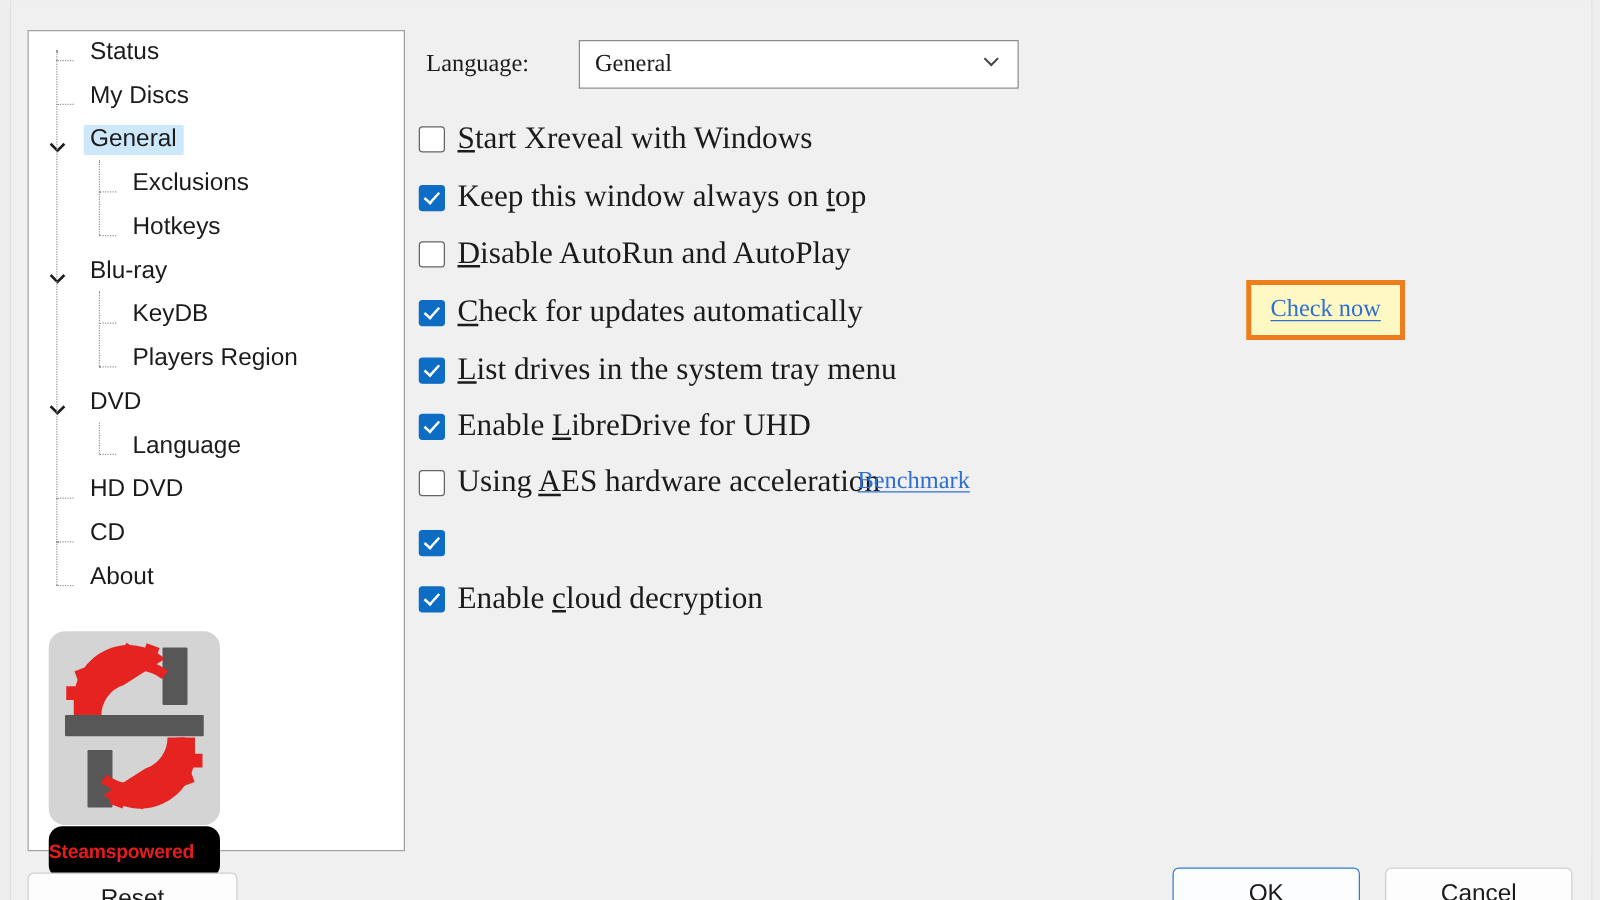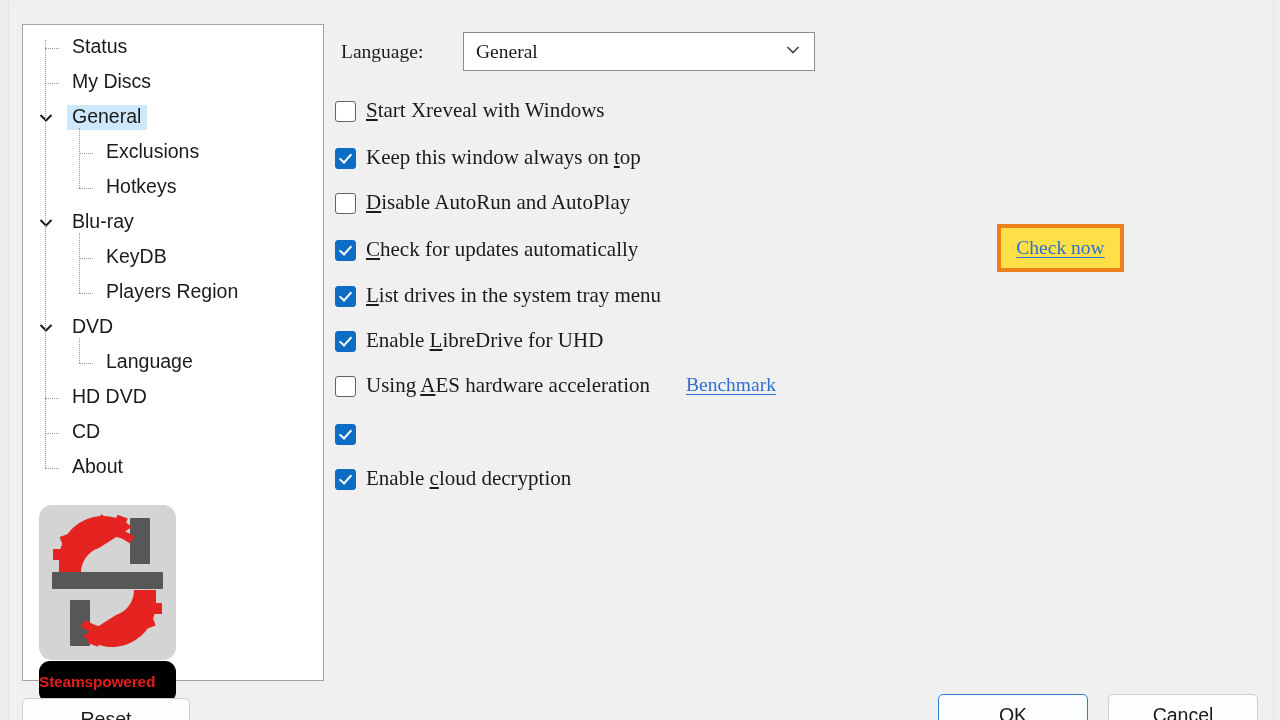--- a/index.html
+++ b/index.html
@@ -51,21 +51,21 @@
     background: #ffffff;
     border: 1px solid #a3a3a3;
     box-sizing: border-box;
     overflow: hidden;
   }
 
   .tree-row {
     position: relative;
     height: 35px;
     display: flex;
-    align-items: center;
+    align-items: flex-start;
     font-size: 19.5px;
     color: #1b1b1b;
     white-space: nowrap;
   }
   .tree-row .tw-label {
     display: inline-block;
     padding: 1px 6px 2px 5px;
     border-radius: 1px;
     line-height: 1.1;
   }
@@ -201,21 +201,21 @@
     left: 6px;
     top: 2.5px;
     width: 5px;
     height: 10px;
     border: solid #ffffff;
     border-width: 0 2.2px 2.2px 0;
     transform: rotate(42deg);
   }
   .cb-label {
     margin-left: 10px;
-    font-size: 21px;
+    font-size: 25px;
     color: #1b1b1b;
     white-space: nowrap;
     line-height: 1.1;
   }
   .acc { text-decoration: underline; text-underline-offset: 2px; }
 
   .link {
     font-size: 19.5px;
     color: #2f6fd0;
     text-decoration: underline;
@@ -226,21 +226,21 @@
 
   
   #checknow-highlight {
     position: absolute;
     left: 672px;
     top: 214px;
     width: 127px;
     height: 48px;
     border: 4px solid #ee7d1e;
     box-sizing: border-box;
-    background: #fde047;
+    background: #fef9c3;
     display: flex;
     align-items: center;
     justify-content: center;
   }
 
   
   .btn {
     position: absolute;
     box-sizing: border-box;
     background: #fdfdfd;

